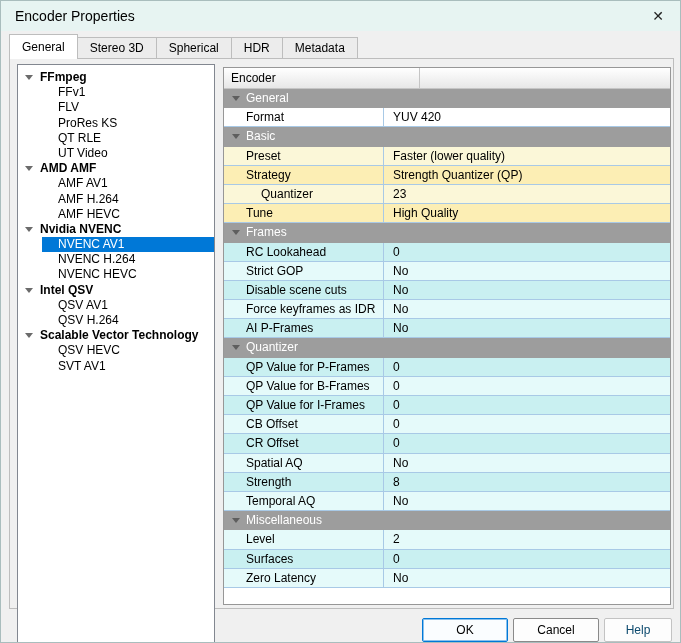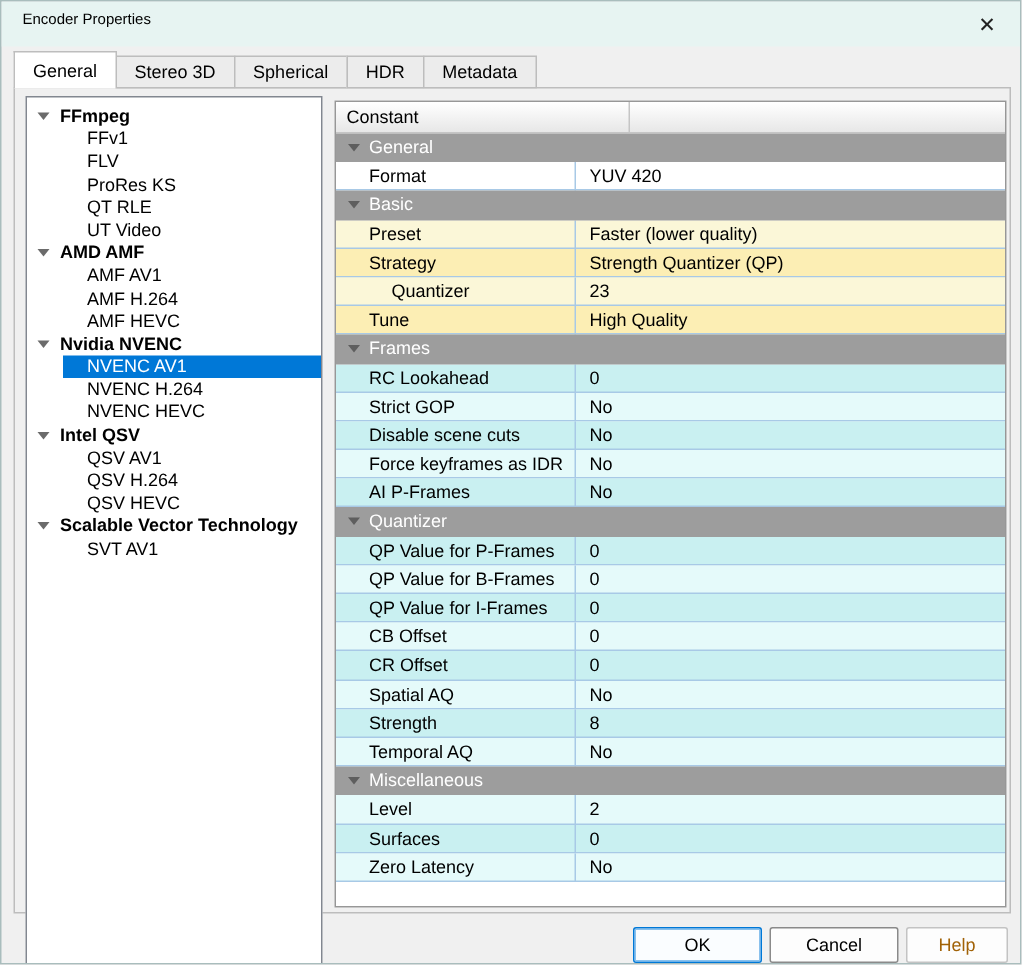--- a/index.html
+++ b/index.html
@@ -4,21 +4,21 @@
 <style>
   html,body{margin:0;padding:0;background:#d8d8d8;}
   *{box-sizing:border-box;}
   .window{
     position:relative;width:681px;height:643px;background:#f0f0f0;
     font-family:"Liberation Sans",sans-serif;color:#000;overflow:hidden;
     border:1px solid #a9bdbd;
   }
   
   .titlebar{position:absolute;left:0;top:0;width:100%;height:30px;background:#e7f4f2;}
-  .titlebar .title{position:absolute;left:14px;top:7px;font-size:10px;}
+  .titlebar .title{position:absolute;left:14px;top:7px;font-size:14px;}
   .close-btn{
     position:absolute;right:8px;top:3px;width:28px;height:24px;
     display:flex;align-items:center;justify-content:center;
     font-size:14px;color:#222;cursor:default;
   }
   
   .tabbar{position:absolute;left:8px;top:33px;height:25px;display:flex;align-items:flex-end;z-index:5;}
   .tab{
     height:22px;line-height:21px;padding:0 12px;font-size:12px;
     background:#ececec;border:1px solid #bdbdbd;margin-right:-1px;
@@ -86,21 +86,21 @@
   .btn{
     position:absolute;top:617px;height:24px;font-size:12px;
     font-family:"Liberation Sans",sans-serif;
     background:#fdfdfd;border:1px solid #8a8a8a;border-radius:2px;
     display:flex;align-items:center;justify-content:center;
   }
   .btn.default{
     background:#fafdff;border:1px solid #0078d7;
     box-shadow:inset 0 0 0 1px rgba(0,120,215,.45);
   }
-  .btn.disabled{border-color:#c3c3c3;color:#a16207;}
+  .btn.disabled{border-color:#c3c3c3;color:#0c4a6e;}
   .btn.ok{left:421px;width:86px;}
   .btn.cancel{left:512px;width:86px;}
   .btn.help{left:603px;width:68px;}
 </style>
 </head>
 <body>
 
 <div class="window">
 
   <div class="titlebar">
@@ -128,28 +128,28 @@
         <div class="trow child"><span>AMF AV1</span></div>
         <div class="trow child"><span>AMF H.264</span></div>
         <div class="trow child"><span>AMF HEVC</span></div>
         <div class="trow cat"><span class="tri"></span><span>Nvidia NVENC</span></div>
         <div class="trow child selected"><span>NVENC AV1</span></div>
         <div class="trow child"><span>NVENC H.264</span></div>
         <div class="trow child"><span>NVENC HEVC</span></div>
         <div class="trow cat"><span class="tri"></span><span>Intel QSV</span></div>
         <div class="trow child"><span>QSV AV1</span></div>
         <div class="trow child"><span>QSV H.264</span></div>
+        <div class="trow cat"><span class="tri"></span><span>Scalable Vector Technology</span></div>
         <div class="trow child"><span>QSV HEVC</span></div>
-        <div class="trow cat"><span class="tri"></span><span>Scalable Vector Technology</span></div>
         <div class="trow child"><span>SVT AV1</span></div>
       </div>
 
     <div class="grid">
       <div class="ghead">
-        <span class="c1">Constant</span>
+        <span class="c1">Encoder</span>
       </div>
       <div class="gbody" style="display:flex;flex-direction:column;flex:1;">
           <div class="grow cat">
             <span class="tri"></span>
             <span>General</span>
           </div>
           <div class="grow prop hue-white tone-light">
             <span class="name">Format</span>
             <span class="val">YUV 420</span>
           </div>

